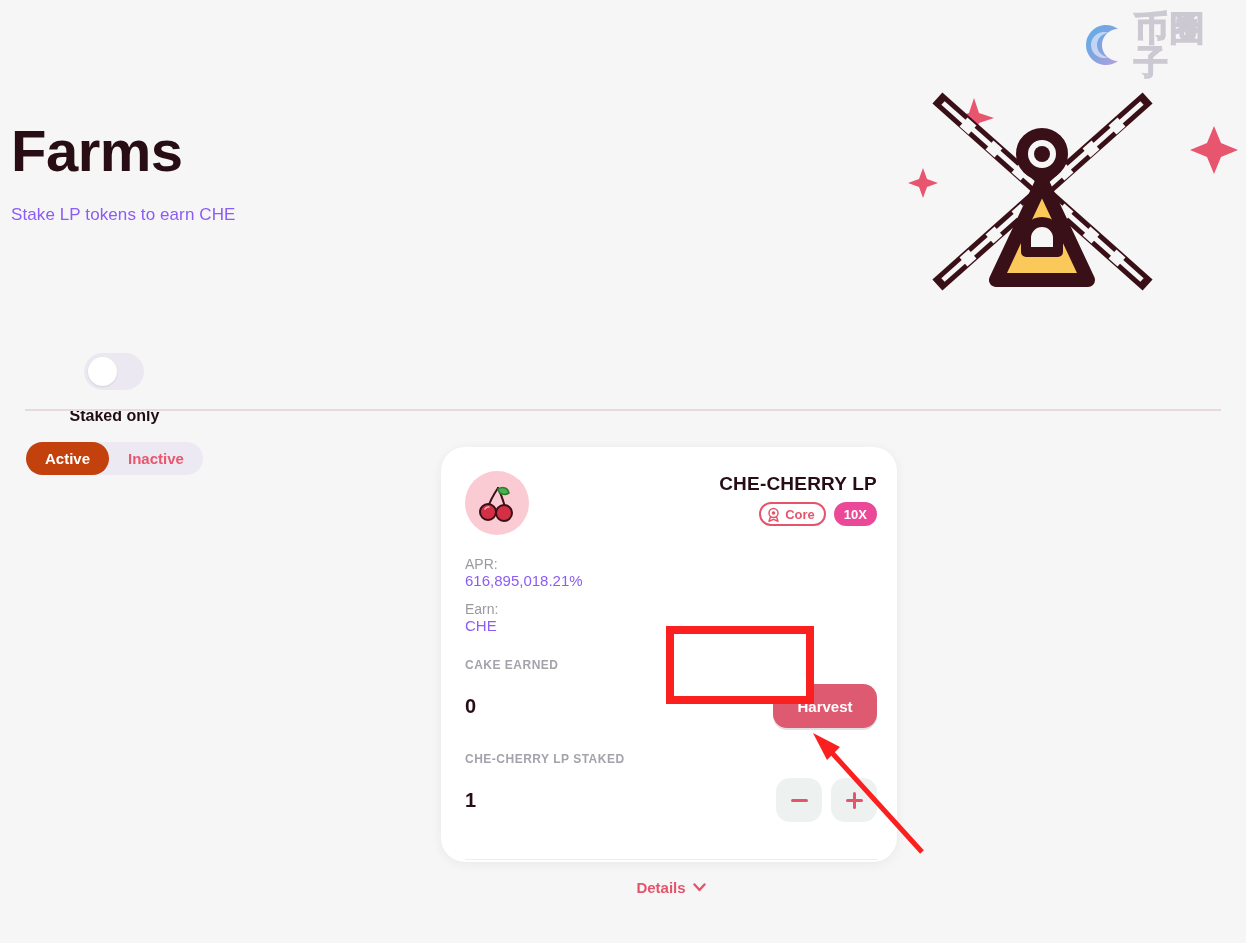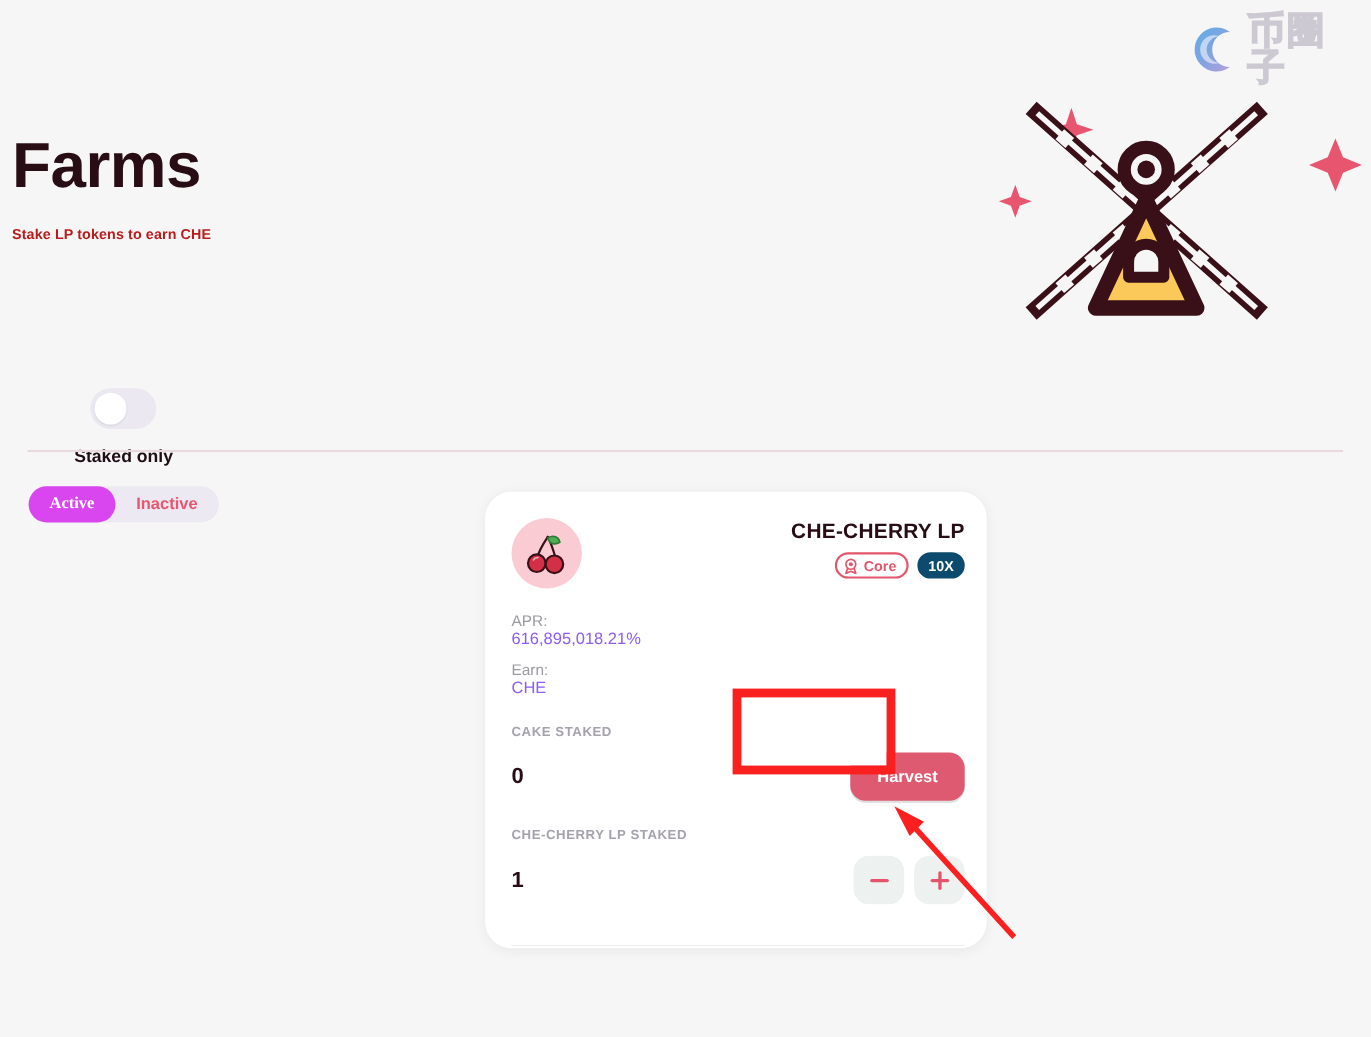--- a/index.html
+++ b/index.html
@@ -58,23 +58,23 @@
   }
   .page-title {
     font-size: 58px;
     line-height: 1.08;
     font-weight: 700;
     color: #280D15;
     letter-spacing: -0.5px;
   }
   .page-subtitle {
     margin-top: 22px;
-    font-size: 13px;
-    font-weight: 700;
-    color: #b91c1c;
+    font-size: 17px;
+    font-weight: 400;
+    color: #8b5cf6;
     letter-spacing: 0.1px;
   }
 
   
   .filter-row {
     position: absolute;
     left: 26px;
     top: 353px;
     display: flex;
     align-items: center;
@@ -124,23 +124,22 @@
     font-size: 15px;
     font-weight: 700;
     color: #E8566F;
     cursor: pointer;
     border: none;
     background: transparent;
     font-family: "Liberation Sans", sans-serif;
     white-space: nowrap;
   }
   .seg.active {
-    background: #d946ef;
+    background: #c2410c;
     color: #FFFFFF;
-    font-family: Liberation Serif, serif;
   }
 
   .divider {
     position: absolute;
     left: 25px;
     top: 409px;
     width: 1196px;
     height: 2px;
     background: #E7D9DC;
   }
@@ -198,21 +197,21 @@
     color: #E4556C;
     font-size: 13px;
     font-weight: 600;
   }
   .badge-mult {
     height: 24px;
     padding: 0 10px;
     display: flex;
     align-items: center;
     border-radius: 13px;
-    background: #0c4a6e;
+    background: #ec4899;
     color: #FFFFFF;
     font-size: 13px;
     font-weight: 700;
   }
 
   .stat-row {
     display: flex;
     justify-content: space-between;
     align-items: baseline;
     margin-top: 12px;
@@ -451,40 +450,46 @@
 
   <div class="stat-row first">
     <span class="stat-key">APR:</span>
     <span class="stat-val">616,895,018.21%</span>
   </div>
   <div class="stat-row">
     <span class="stat-key">Earn:</span>
     <span class="stat-val">CHE</span>
   </div>
 
-  <div class="section-label">CAKE STAKED</div>
+  <div class="section-label">CAKE EARNED</div>
   <div class="earn-block">
     <span class="big-val">0</span>
     <button class="harvest-btn">Harvest</button>
   </div>
 
   <div class="section-label">CHE-CHERRY LP STAKED</div>
   <div class="stake-block">
     <span class="big-val">1</span>
     <div class="stepper">
       <button class="step-btn">
         <span class="step-glyph glyph-minus"></span>
       </button>
       <button class="step-btn">
         <span class="glyph-plus"></span>
       </button>
     </div>
   </div>
 
   <div class="card-sep"></div>
+  <div class="details-row">
+    <span class="details-text">Details</span>
+    <svg width="13" height="9" viewBox="0 0 13 9">
+      <path d="M1.5 1.5 L6.5 7 L11.5 1.5" fill="none" stroke="#E4556C" stroke-width="2.4" stroke-linecap="round" stroke-linejoin="round"></path>
+    </svg>
+  </div>
 </div>
 
 <div class="anno-box-fill"></div>
 <div class="anno-box"></div>
 <svg class="anno-arrow" viewBox="0 0 140 150">
   <line x1="122" y1="132" x2="24" y2="24" stroke="#FB2020" stroke-width="5"></line>
   <path d="M13 13 L40 27 L27 40 Z" fill="#FB2020"></path>
 </svg>
 
 </body></html>

